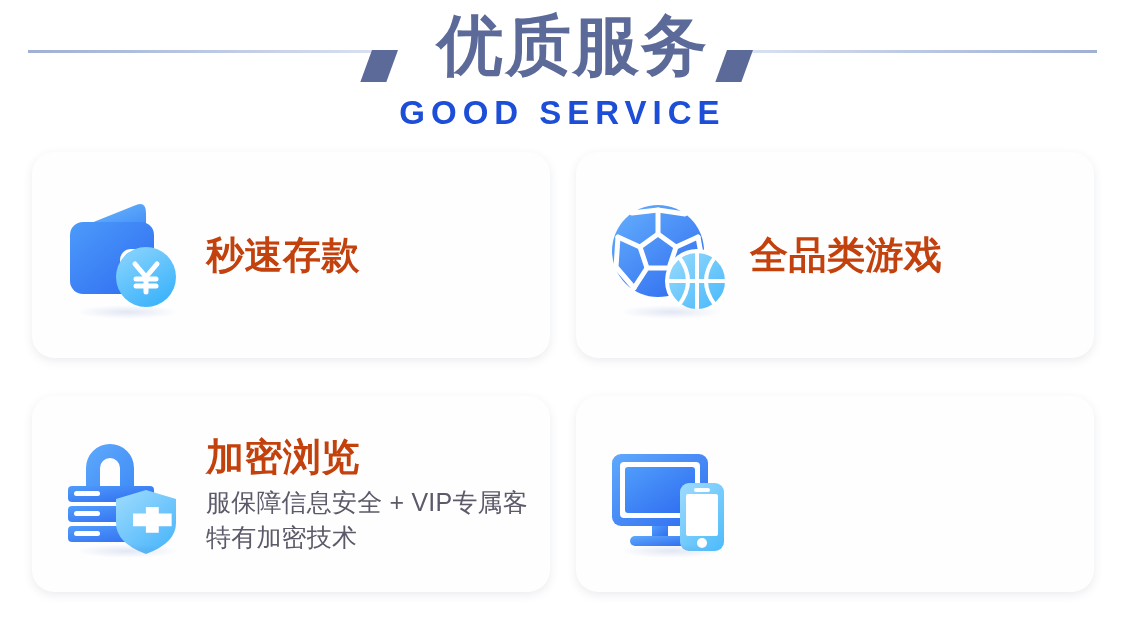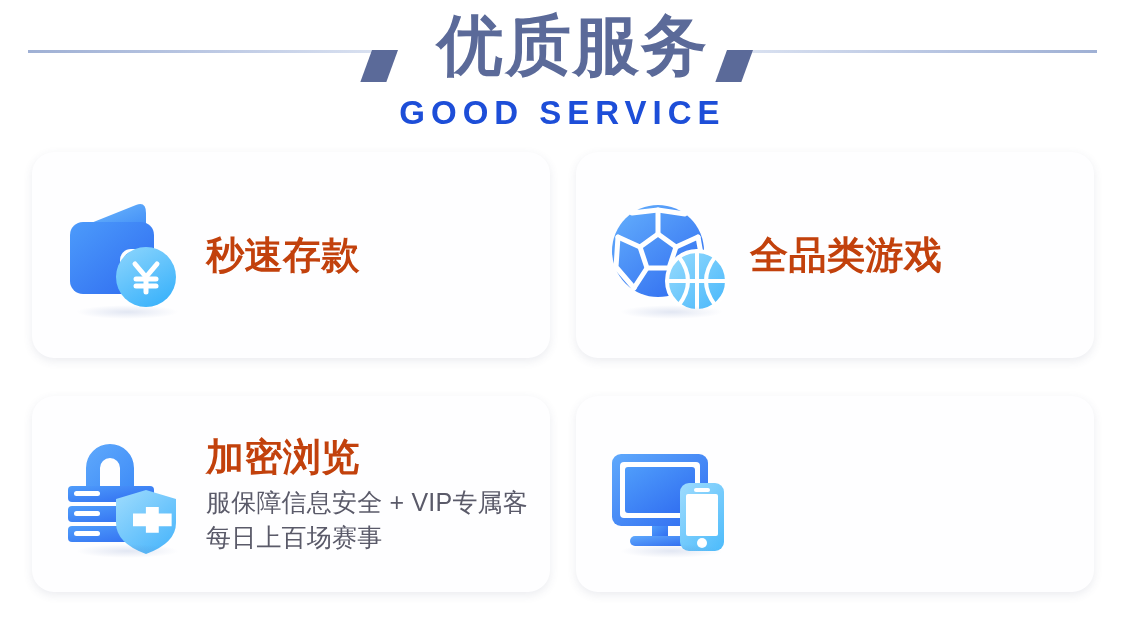--- a/index.html
+++ b/index.html
@@ -303,21 +303,21 @@
           <path d="M88 62 L118 71 L118 95 Q118 115 88 126 Q58 115 58 95 L58 71 Z" fill="url(#lgC)"></path>
 
           <path d="M81 80 L95 80 L95 87 L109 87 L109 101 L95 101 L95 108 L81 108 L81 101 L67 101 L67 87 L81 87 Z" fill="#ffffff" transform="translate(6,-2) scale(0.92) translate(8,8)"></path>
         </svg>
         <span class="icon-shadow"></span>
       </div>
       <div class="card-text">
         <div class="card-title">加密浏览</div>
         <div class="card-sub">
           <span class="ln">服保障信息安全 + VIP专属客</span>
-          <span class="ln">每日上百场赛事</span>
+          <span class="ln">特有加密技术</span>
         </div>
       </div>
     </div>
 
     <div class="card">
       <div class="card-icon">
         <svg viewBox="0 0 132 132" width="132" height="132">
           <defs>
             <linearGradient id="mgA" x1="0" y1="0" x2="1" y2="1">
               <stop offset="0" stop-color="#5fa9fc"></stop>

